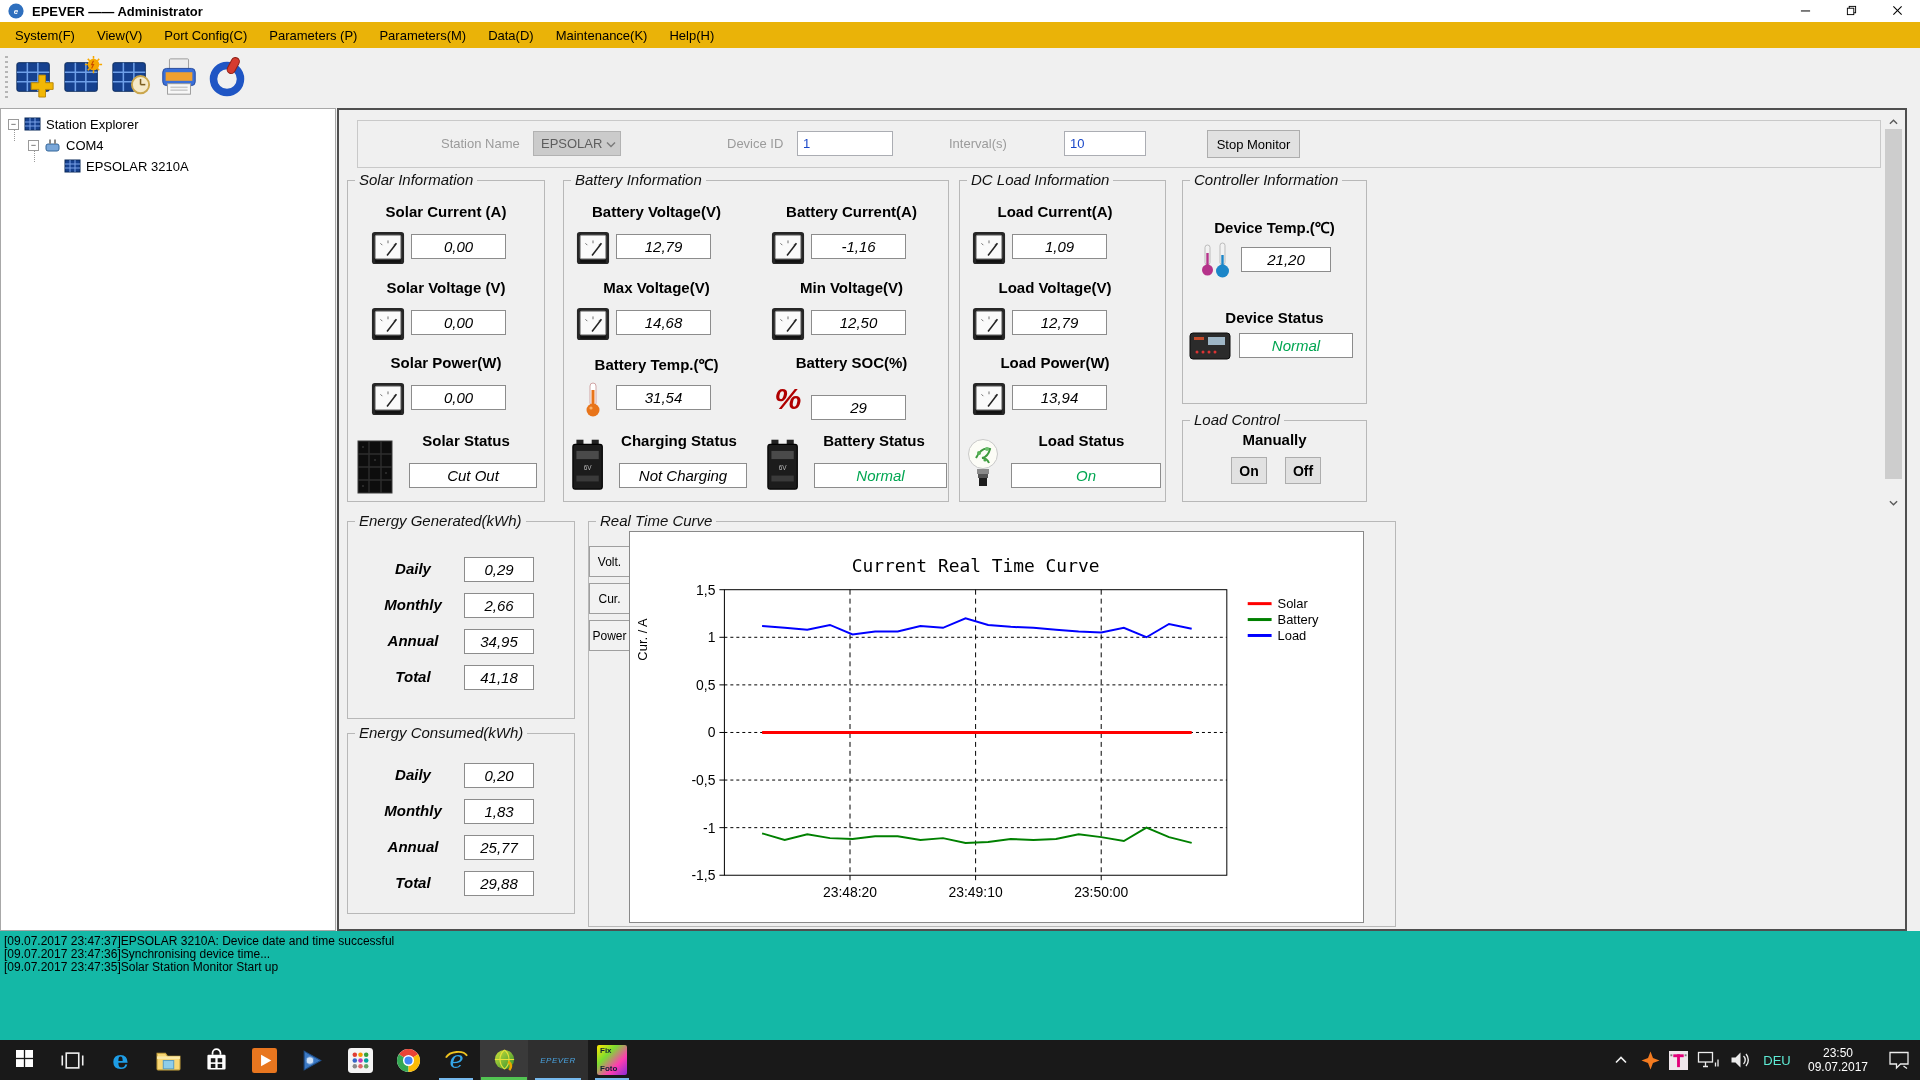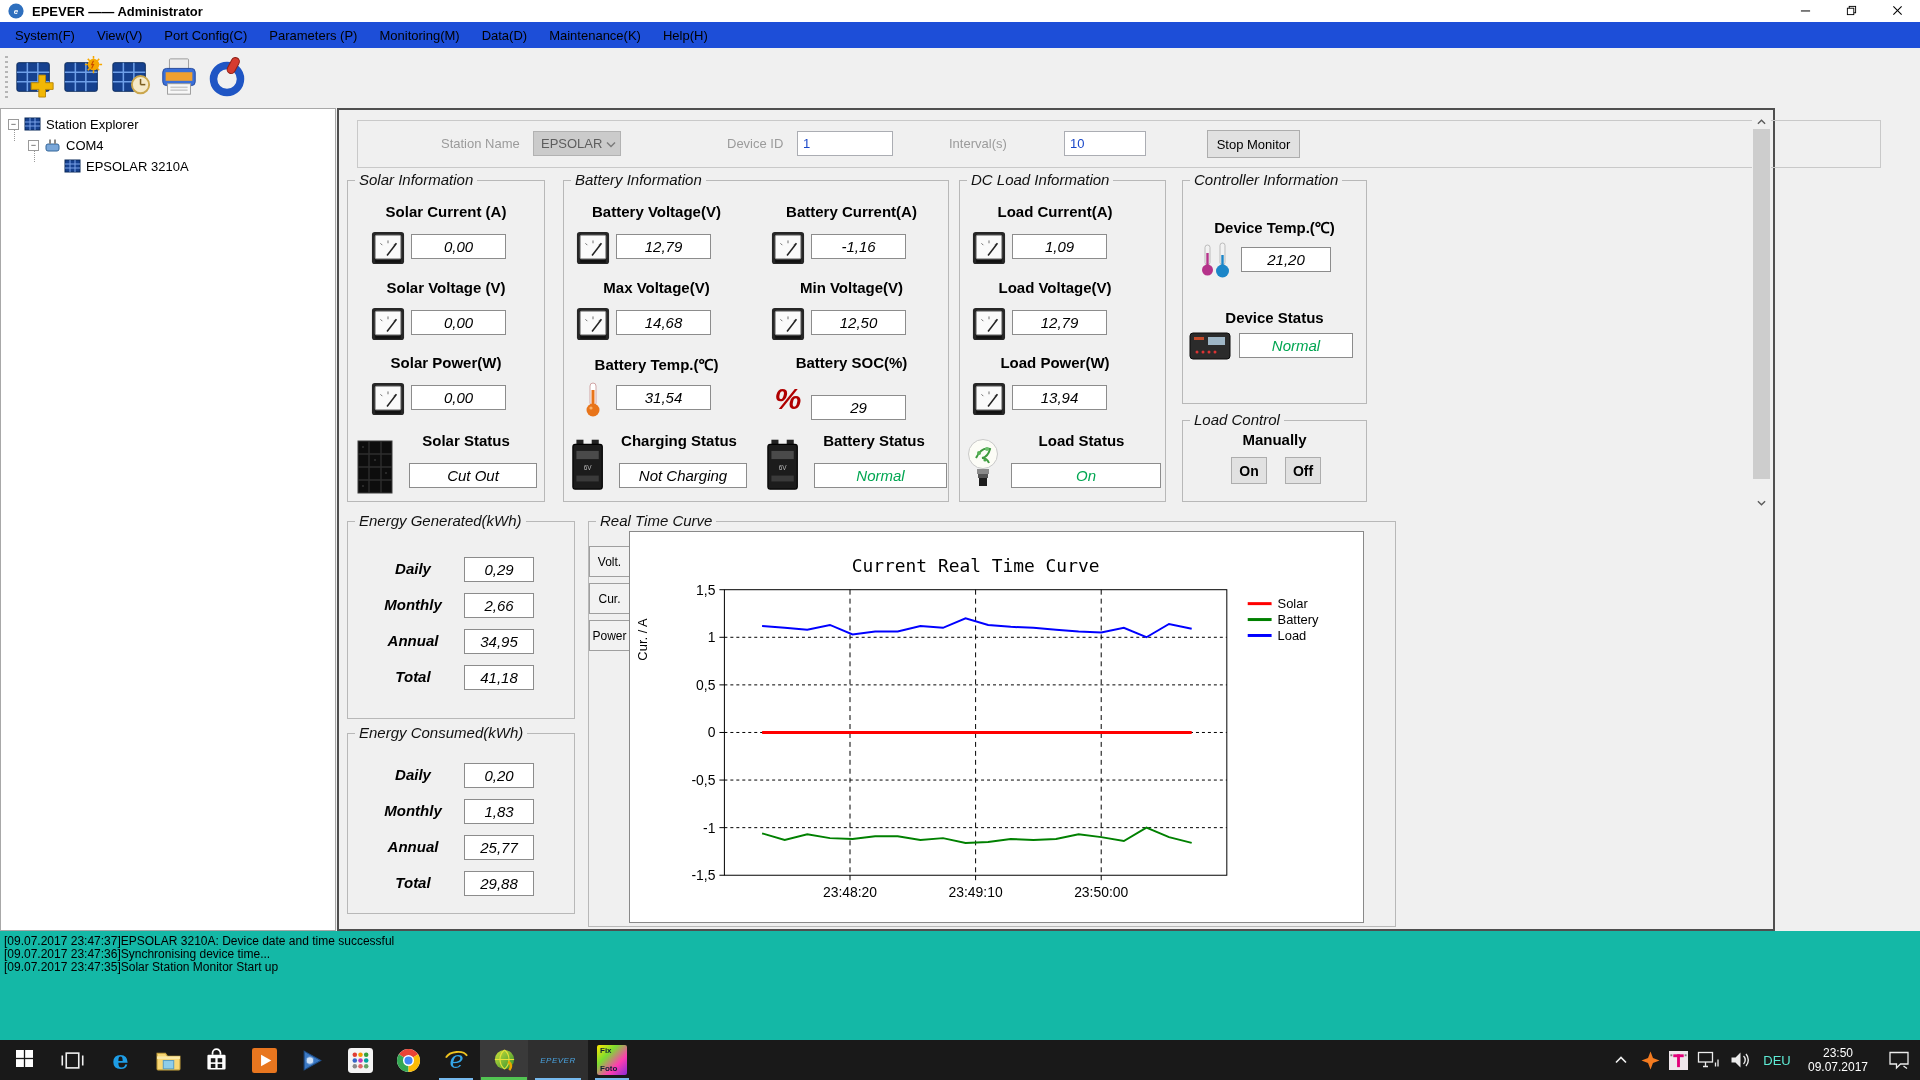--- a/index.html
+++ b/index.html
@@ -8,40 +8,40 @@
 
 
 .titlebar { position:absolute; left:0; top:0; width:100%; height:22px; background:#fff; display:flex; align-items:center; }
 .logo { width:16px; height:16px; margin-left:8px; }
 .title-text { margin-left:8px; font-size:13px;font-weight:bold; }
 .win-controls { margin-left:auto; display:flex; height:100%; }
 .win-btn { width:46px; height:22px; display:flex; align-items:center; justify-content:center; }
 .win-btn svg { width:11px; height:11px; }
 
 
-.menubar { position:absolute; top:22px; left:0; width:100%; height:26px; background:#1d4ed8; display:flex; align-items:center; padding-left:4px; }
+.menubar { position:absolute; top:22px; left:0; width:100%; height:26px; background:#eab308; display:flex; align-items:center; padding-left:4px; }
 .menu-item { padding:0 11px; height:100%; display:flex; align-items:center; font-size:13px; }
 
 
 .toolbar { position:absolute; top:48px; left:0; width:100%; height:60px; background:#f0f0f0; }
 .tb-grip { position:absolute; left:5px; top:8px; width:3px; height:44px;
   background-image:repeating-linear-gradient(#b5b5b5 0 2px, transparent 2px 5px); }
 .tb-icon { position:absolute; top:8px; width:42px; height:42px; }
 .tb-icon svg { width:100%; height:100%; display:block; }
 
 
 .treepanel { position:absolute; left:0; top:108px; width:336px; height:823px; background:#fff; border:1px solid #a8a8a8; }
 .tree-row { position:absolute; display:flex; align-items:center; gap:5px; height:18px; font-size:13px; white-space:nowrap; }
 .expander { width:11px; height:11px; border:1px solid #9a9a9a; background:#fff; font-size:9px; line-height:8px; text-align:center; color:#333; flex:0 0 auto; }
 .tree-ico { width:17px; height:15px; flex:0 0 auto; }
 .tree-ico svg { width:100%; height:100%; display:block; }
 .tree-dots { position:absolute; border-left:1px dotted #9a9a9a; width:0; }
 
 
-.mainpanel { position:absolute; left:337px; top:108px; width:1438px; height:823px; background:#f0f0f0; border:2px solid #4f4f4f; }
+.mainpanel { position:absolute; left:337px; top:108px; width:1570px; height:823px; background:#f0f0f0; border:2px solid #4f4f4f; }
 
 .groupbox { position:absolute; border:1px solid #b8b8b8; }
 .gb-title { position:absolute; top:-10px; left:7px; background:#f0f0f0; padding:0 4px; font-style:italic; font-size:15px; white-space:nowrap; color:#111; }
 
 
 .monitor-bar { position:absolute; left:18px; top:10px; width:1524px; height:48px; border:1px solid #c9c9c9; }
 .mb-label { position:absolute; top:15px; font-size:13px; color:#9b9b9b; white-space:nowrap; }
 .combo { position:absolute; top:10px; width:88px; height:25px; background:#cbcbcb; border:1px solid #b2b2b2; color:#5e5e5e; font-size:13px; display:flex; align-items:center; padding:0 4px 0 7px; }
 .combo .cv { flex:1; overflow:hidden; white-space:nowrap; }
 .combo svg { width:10px; height:7px; }
@@ -133,21 +133,21 @@
             </svg></span>
         </div>
     </div>
   </div>
 
   <div class="menubar">
     <span class="menu-item">System(F)</span>
     <span class="menu-item">View(V)</span>
     <span class="menu-item">Port Config(C)</span>
     <span class="menu-item">Parameters (P)</span>
-    <span class="menu-item">Monitoring(M)</span>
+    <span class="menu-item">Parameters(M)</span>
     <span class="menu-item">Data(D)</span>
     <span class="menu-item">Maintenance(K)</span>
     <span class="menu-item">Help(H)</span>
   </div>
 
   <div class="toolbar">
     <div class="tb-grip"></div>
     <span class="tb-icon" style="left:14px">
         <svg viewBox="0 0 44 44">
           <g>

